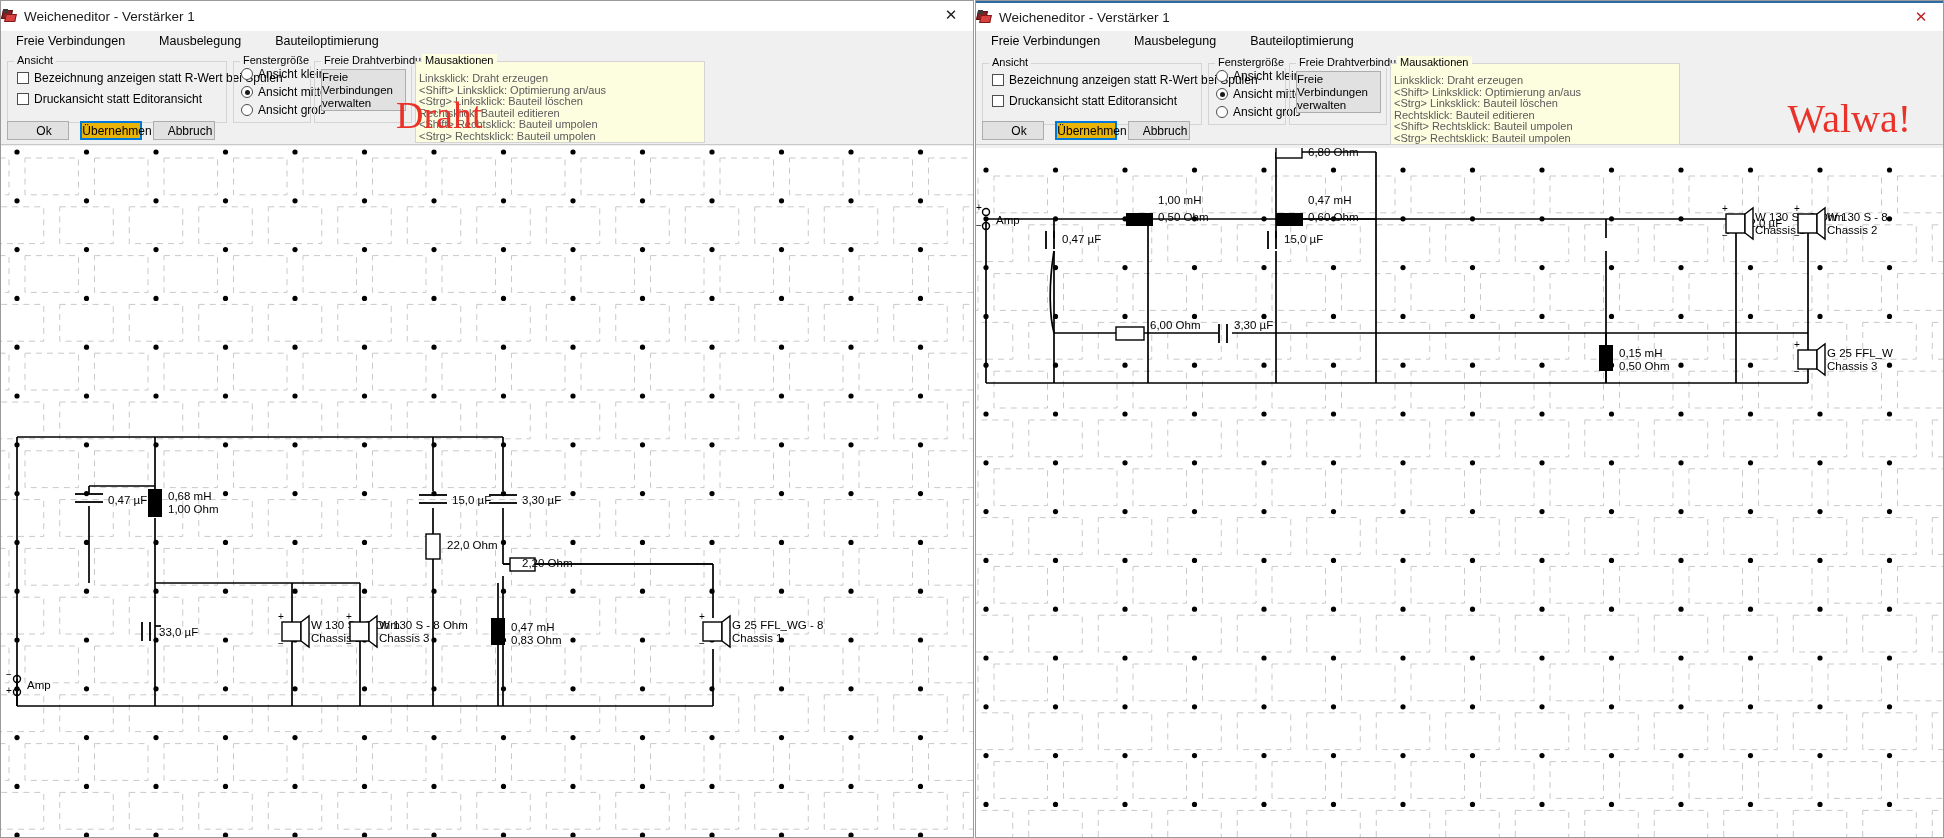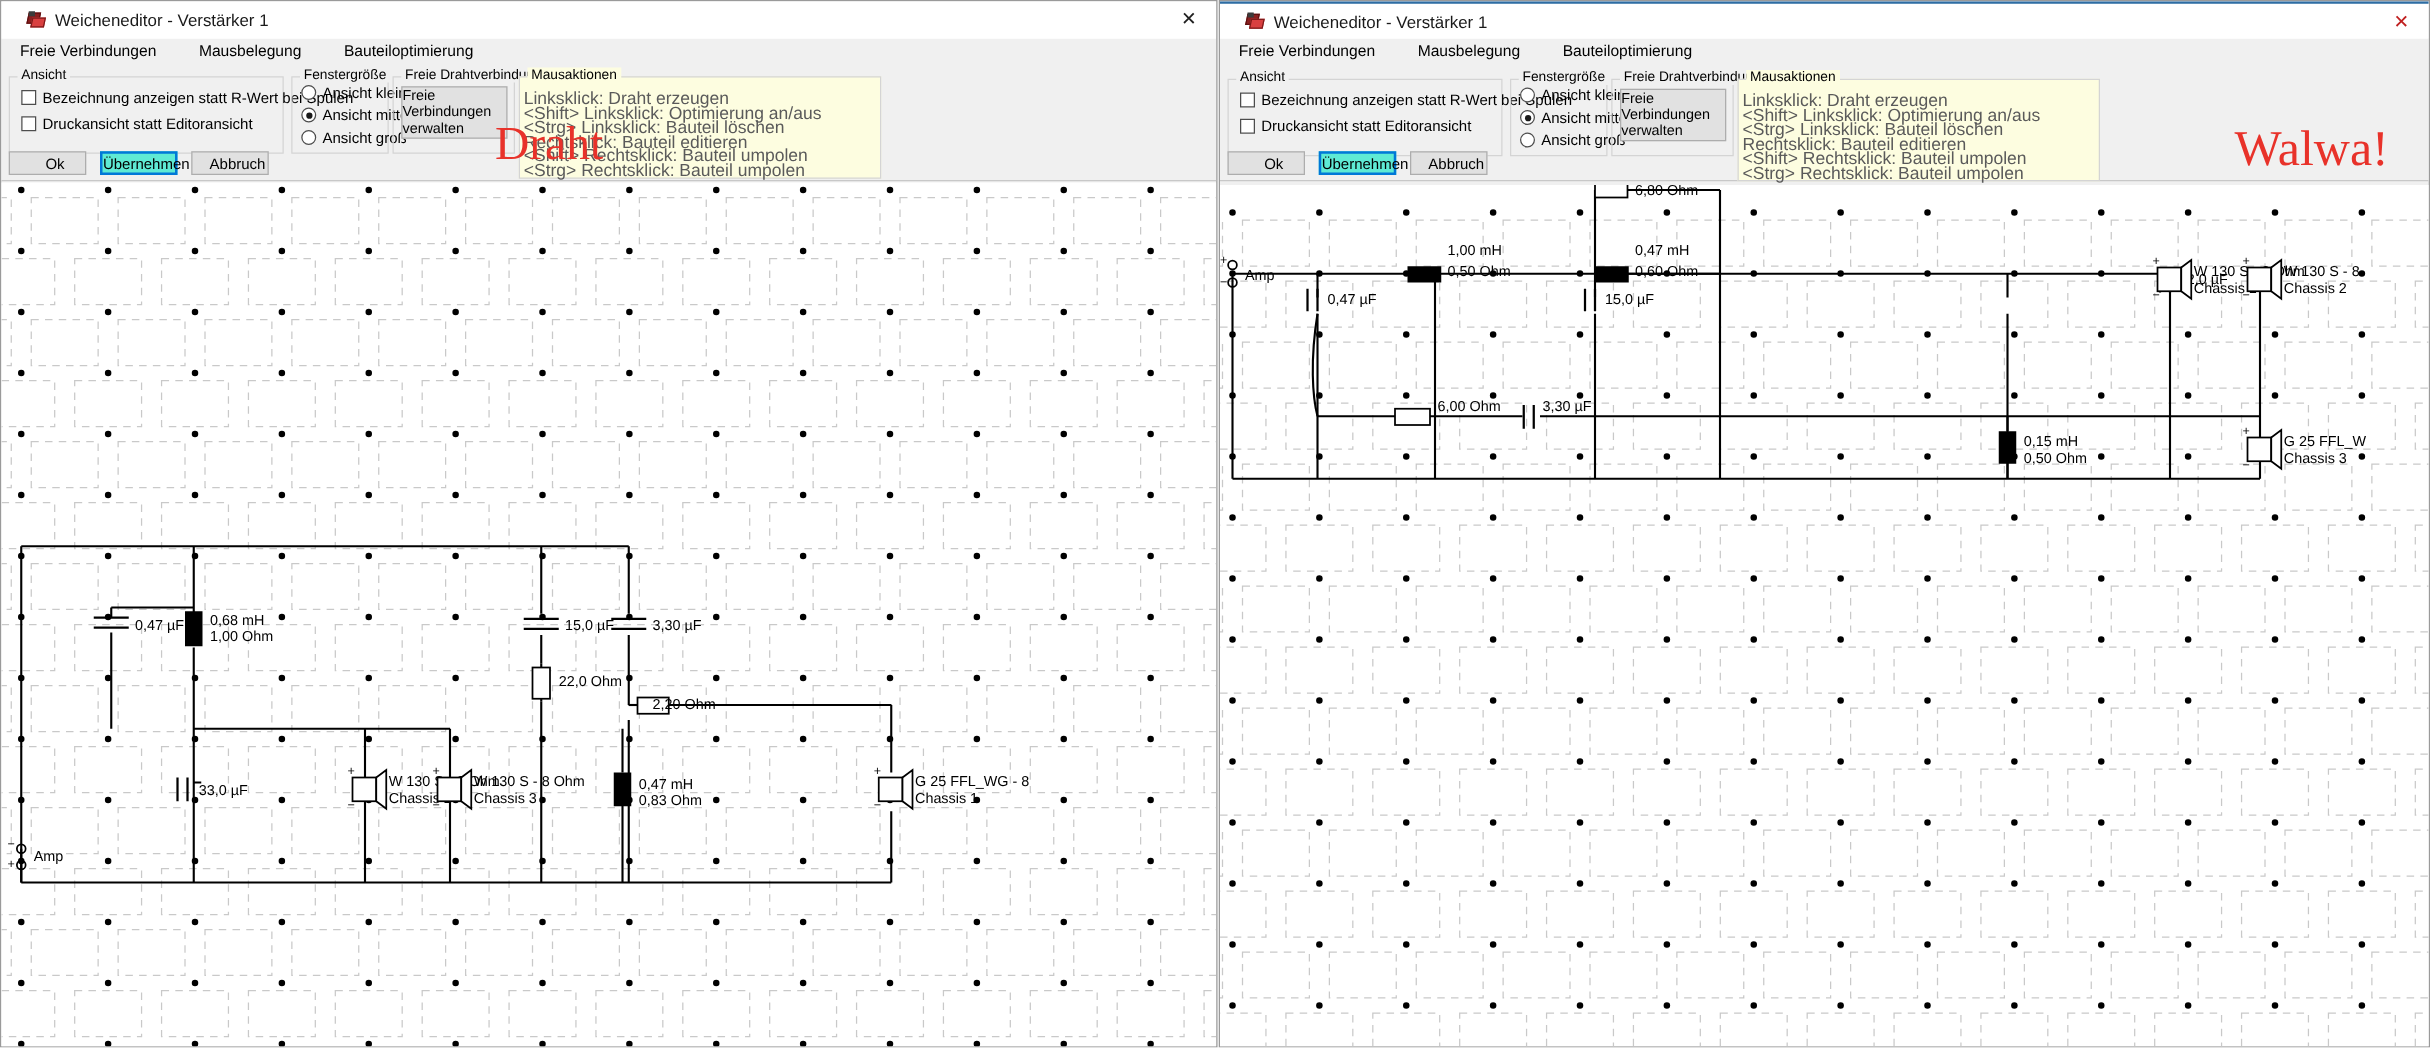--- a/index.html
+++ b/index.html
@@ -25,21 +25,21 @@
   }
   #win-left  { left: 0px;   width: 974px;  height: 838px; }
   #win-right { left: 975px; width: 969px;  height: 838px; }
 
   .titlebar {
     position: relative;
     height: 30px;
     background: #ffffff;
     display: flex;
     align-items: center;
-    padding-left: 20px;
+    padding-left: 0;
   }
   .titlebar.active { border-top: 2px solid #2d6ca3; }
   .app-icon {
     width: 16px; height: 16px;
     margin-right: 7px;
     position: relative;
     flex: 0 0 auto;
   }
   .app-icon .ic1 {
     position: absolute; left: 1px; top: 2px;
@@ -168,21 +168,21 @@
     border: 1px solid #adadad;
     font-size: 11.5px;
     line-height: 13px;
     display: flex; align-items: center; justify-content: center;
     text-align: left;
     cursor: default;
   }
   .maus-list {
     position: absolute;
     left: 3px; top: 11px;
-    font-size: 14px;
+    font-size: 11px;
     line-height: 11.6px;
     color: #5a5a5a;
     white-space: nowrap;
   }
 
   
   .btnrow {
     position: absolute;
     left: 6px; bottom: 4px;
     display: flex;
@@ -192,21 +192,21 @@
     width: 62px; height: 19px;
     background: #e1e1e1;
     border: 1px solid #adadad;
     font-size: 12px;
     display: flex; align-items: center; justify-content: center;
     cursor: default;
     padding-left: 12px;
   }
   .dlgbtn.focus {
     border: 2px solid #0078d7;
-    background: #5eead4;
+    background: #eab308;
   }
 
   
   .canvas {
     position: absolute;
     left: 0;
     width: 100%;
     background: #ffffff;
     overflow: hidden;
   }

